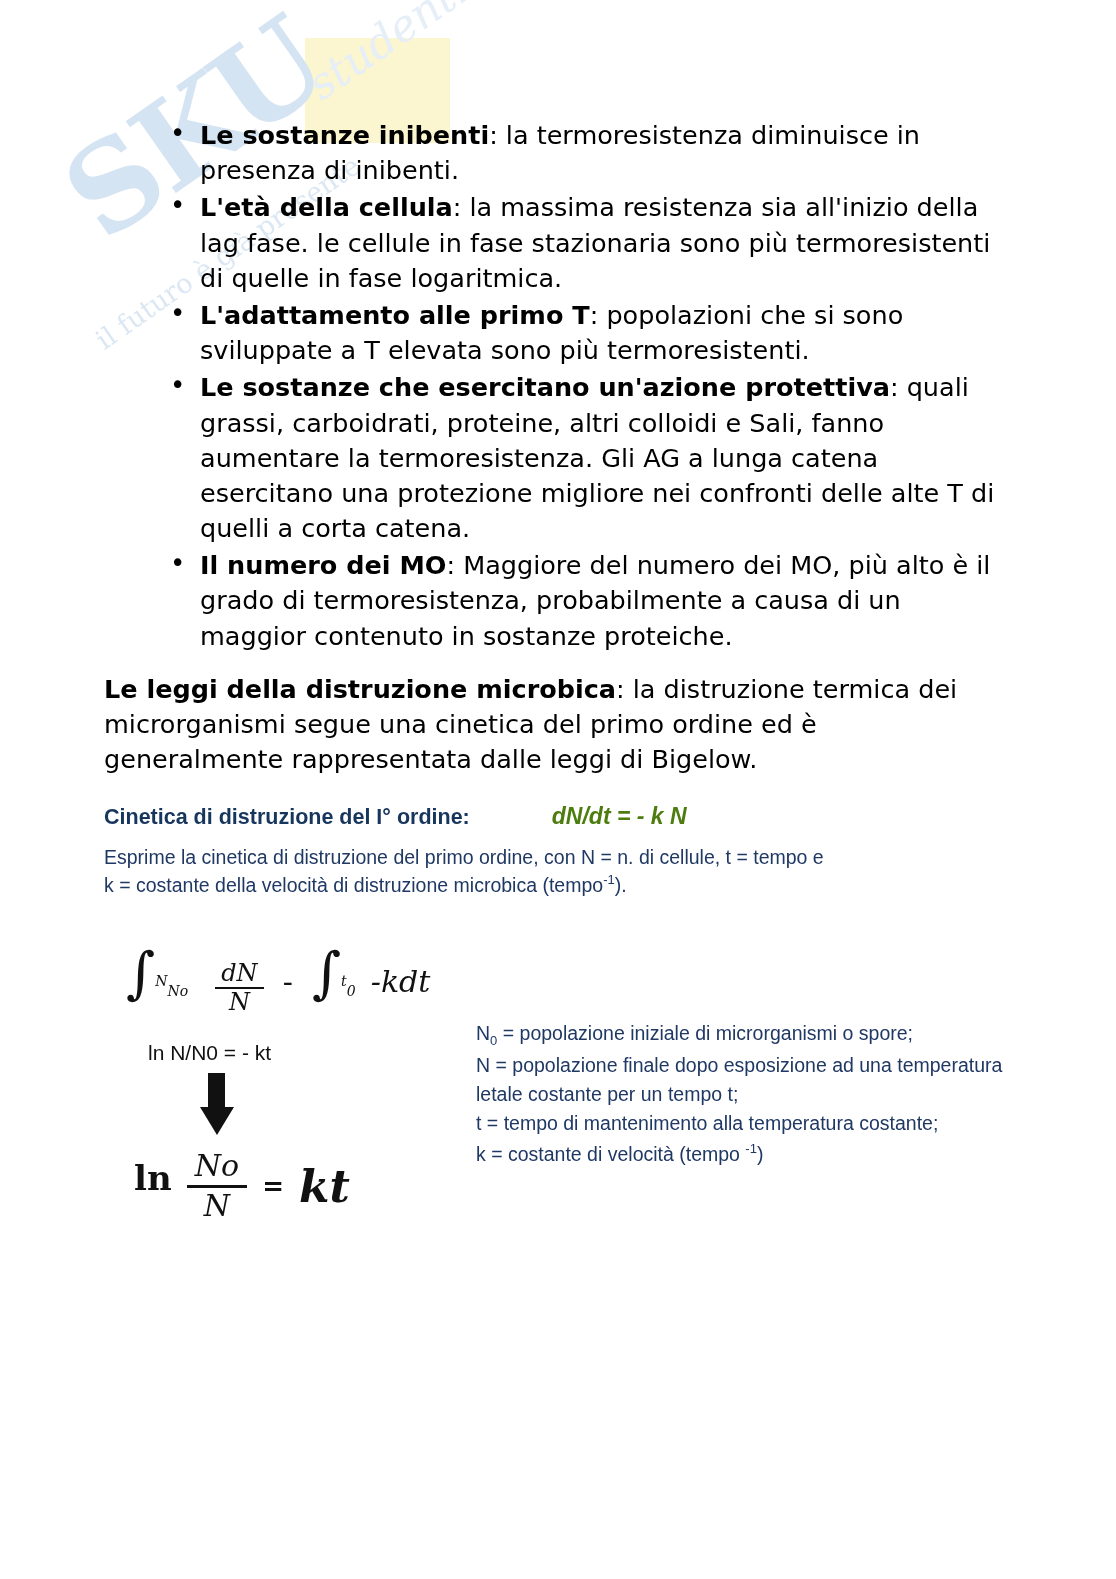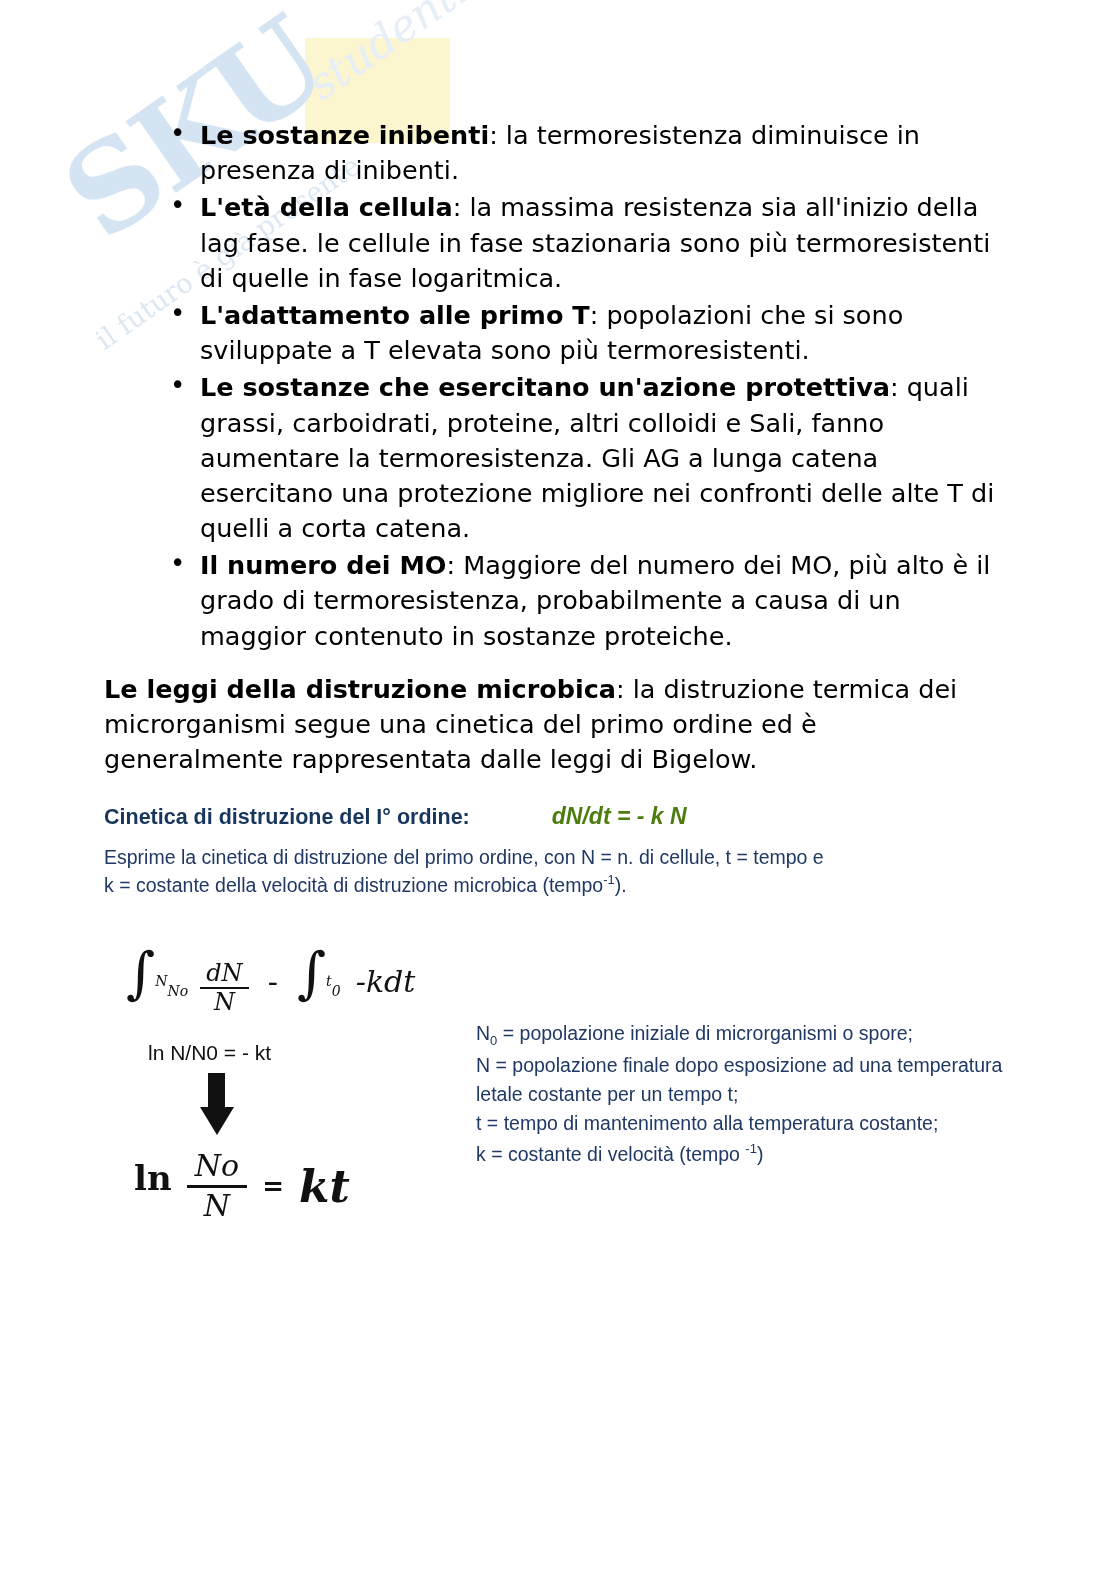--- a/index.html
+++ b/index.html
@@ -330,21 +330,21 @@
 
       <div class="slide-desc">
         <span>Esprime la cinetica di distruzione del primo ordine, con N = n. di cellule, t = tempo  e</span><br>
         <span>k = costante della velocità di distruzione microbica (tempo</span><span class="sup">-1</span><span>).</span>
       </div>
 
       <div class="math-area">
 
         <div class="integral">
           <span class="ibig">∫</span><sup class="sub-lim">N</sup><sub class="sub-lim">No</sub>
-          <span class="frac" style="font-size:24px;margin-left:7px;">
+          <span class="frac" style="font-size:24px;margin-left:22px;">
             <span class="num">dN</span>
             <span class="den">N</span>
           </span>
           <span style="font-size:30px;margin:0 14px;font-style:normal;">-</span>
           <span class="ibig">∫</span><sup class="sub-lim">t</sup><sub class="sub-lim">0</sub>
           <span style="font-size:30px;margin-left:10px;">-kdt</span>
         </div>
 
         <div class="lnline">ln N/N0 = - kt</div>
 

